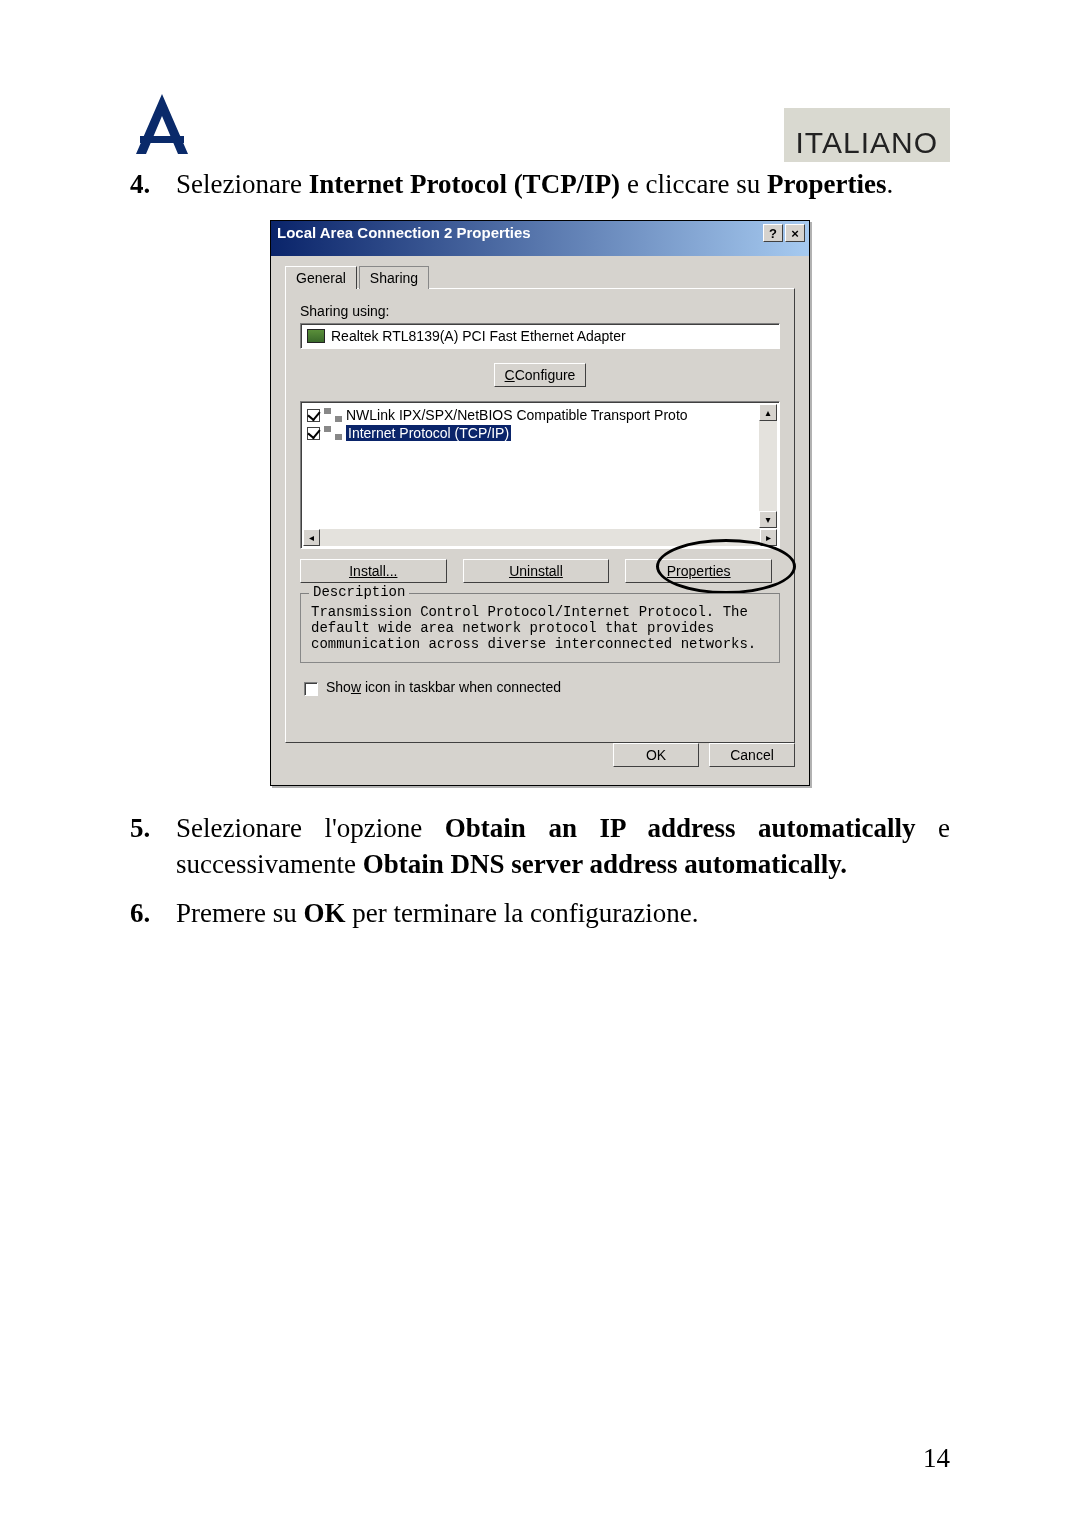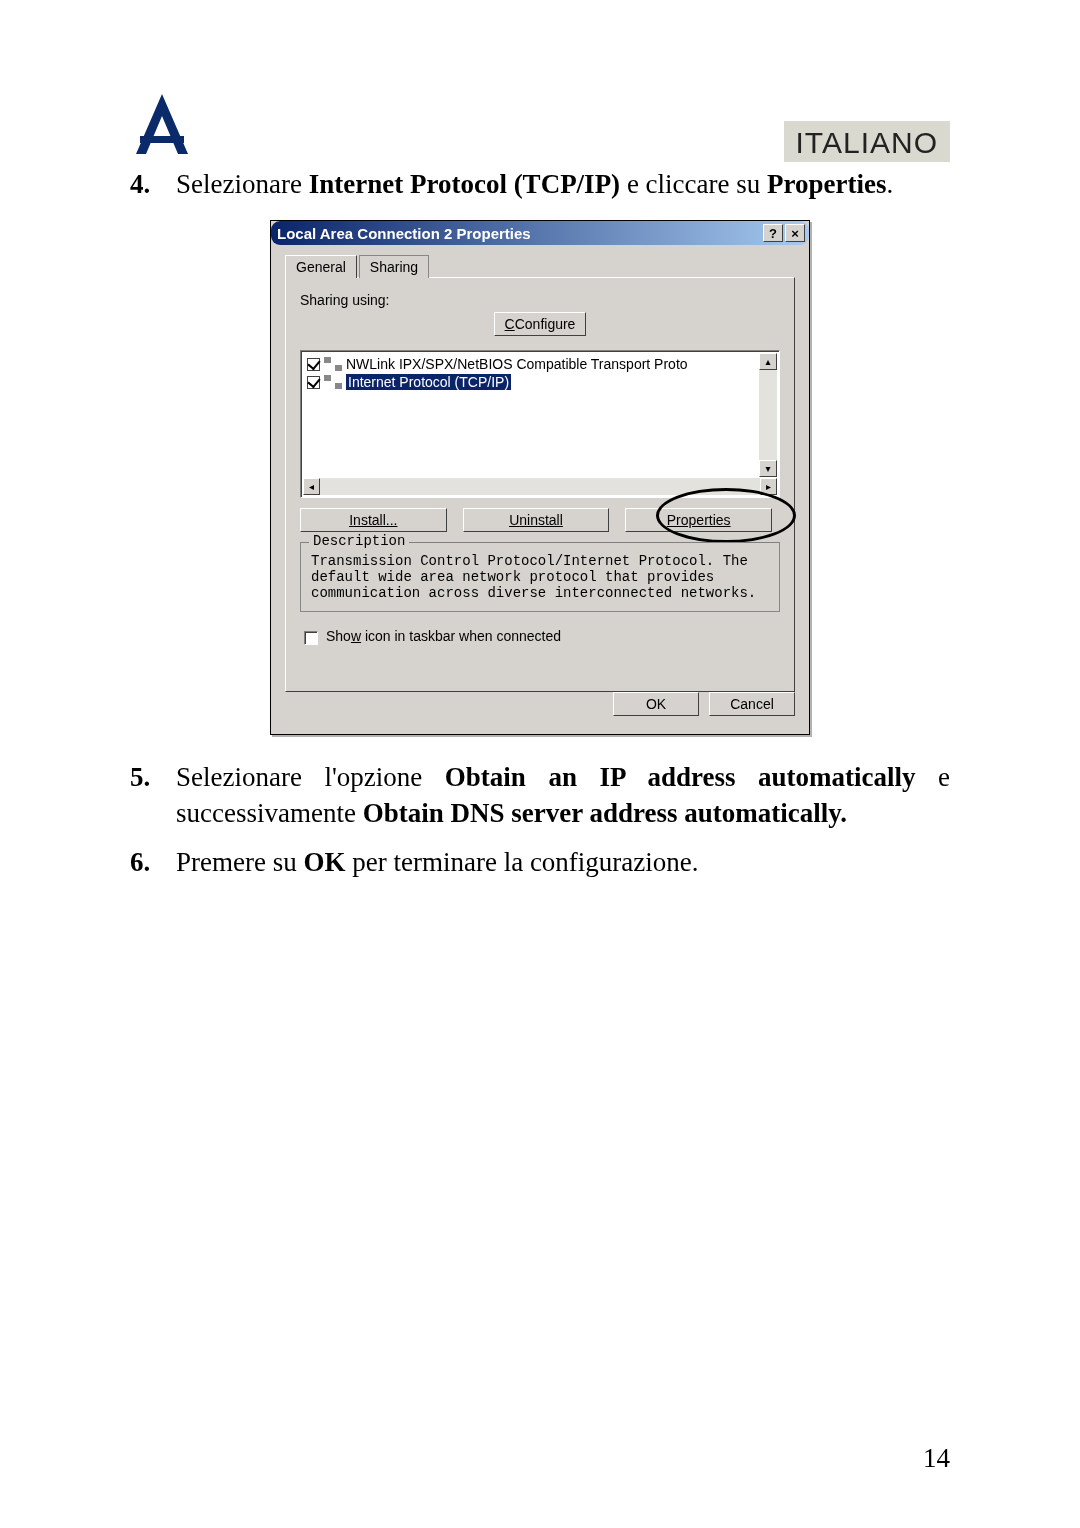--- a/index.html
+++ b/index.html
@@ -20,21 +20,21 @@
     justify-content: space-between;
     align-items: flex-end;
     margin-bottom: 4px;
   }
   .logo {
     width: 64px;
     height: 72px;
   }
   .lang-box {
     background: #d9d9d0;
-    padding: 5px 12px 2px 12px;
+    padding: 18px 12px 2px 12px;
     font-family: Arial, sans-serif;
     font-size: 30px;
     letter-spacing: 1px;
     color: #222;
   }
   .instruction-list {
     list-style: none;
     padding: 0;
     margin: 0;
     font-size: 27px;
@@ -64,25 +64,24 @@
     color: #000;
     border: 1px solid #000;
     background: #d6d3ce;
     box-shadow: 2px 2px 0 rgba(0,0,0,.3);
   }
   .titlebar {
     background: linear-gradient(to right, #0a246a, #a6caf0);
     color: #fff;
     font-weight: bold;
     display: flex;
-    align-items: center;
+    align-items: flex-start;
     justify-content: space-between;
-    padding: 3px 4px 3px 6px;
+    padding: 3px 4px 14px 6px;
     font-size: 15px;
-    border-radius: 9px;
   }
   .titlebar-buttons { display: flex; gap: 2px; }
   .tb-btn {
     width: 20px; height: 18px;
     background: #d6d3ce;
     border: 1px solid #fff;
     border-right-color: #404040;
     border-bottom-color: #404040;
     display: flex; align-items: center; justify-content: center;
     font-size: 13px; font-weight: bold; color: #000;
@@ -303,20 +302,24 @@
           <div class="tb-btn">×</div>
         </div>
       </div>
       <div class="dialog-body">
         <div class="tabs">
           <div class="tab active">General</div>
           <div class="tab">Sharing</div>
         </div>
         <div class="tab-panel">
           <div class="label">Sharing using:</div>
+          <div class="field">
+            <span class="nic-icon"></span>
+            <span>Realtek RTL8139(A) PCI Fast Ethernet Adapter</span>
+          </div>
           <div class="btn-row-right">
             <div class="btn"><span class="u">C</span><span>Configure</span></div>
           </div>
           <div class="listbox">
             <div class="list-inner">
               <div class="list-row">
                 <span class="chk"></span>
                 <span class="proto-icon"></span>
                 <span class="ltxt">NWLink IPX/SPX/NetBIOS Compatible Transport Proto</span>
               </div>

